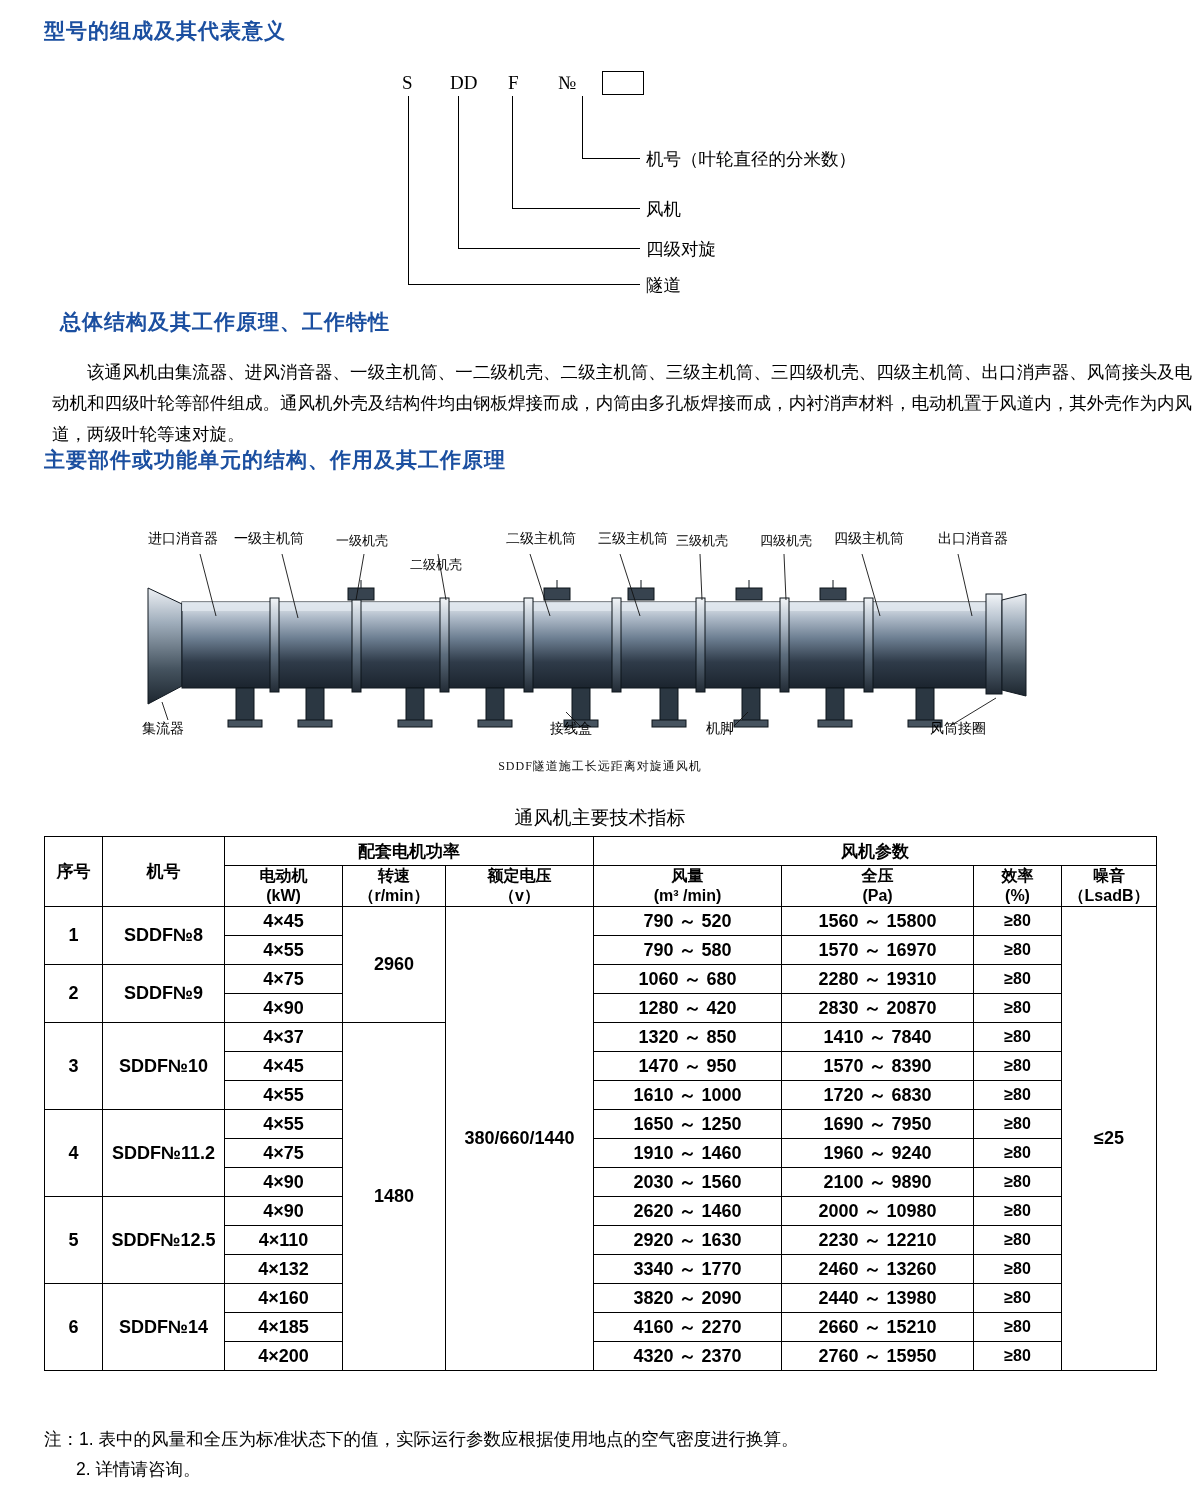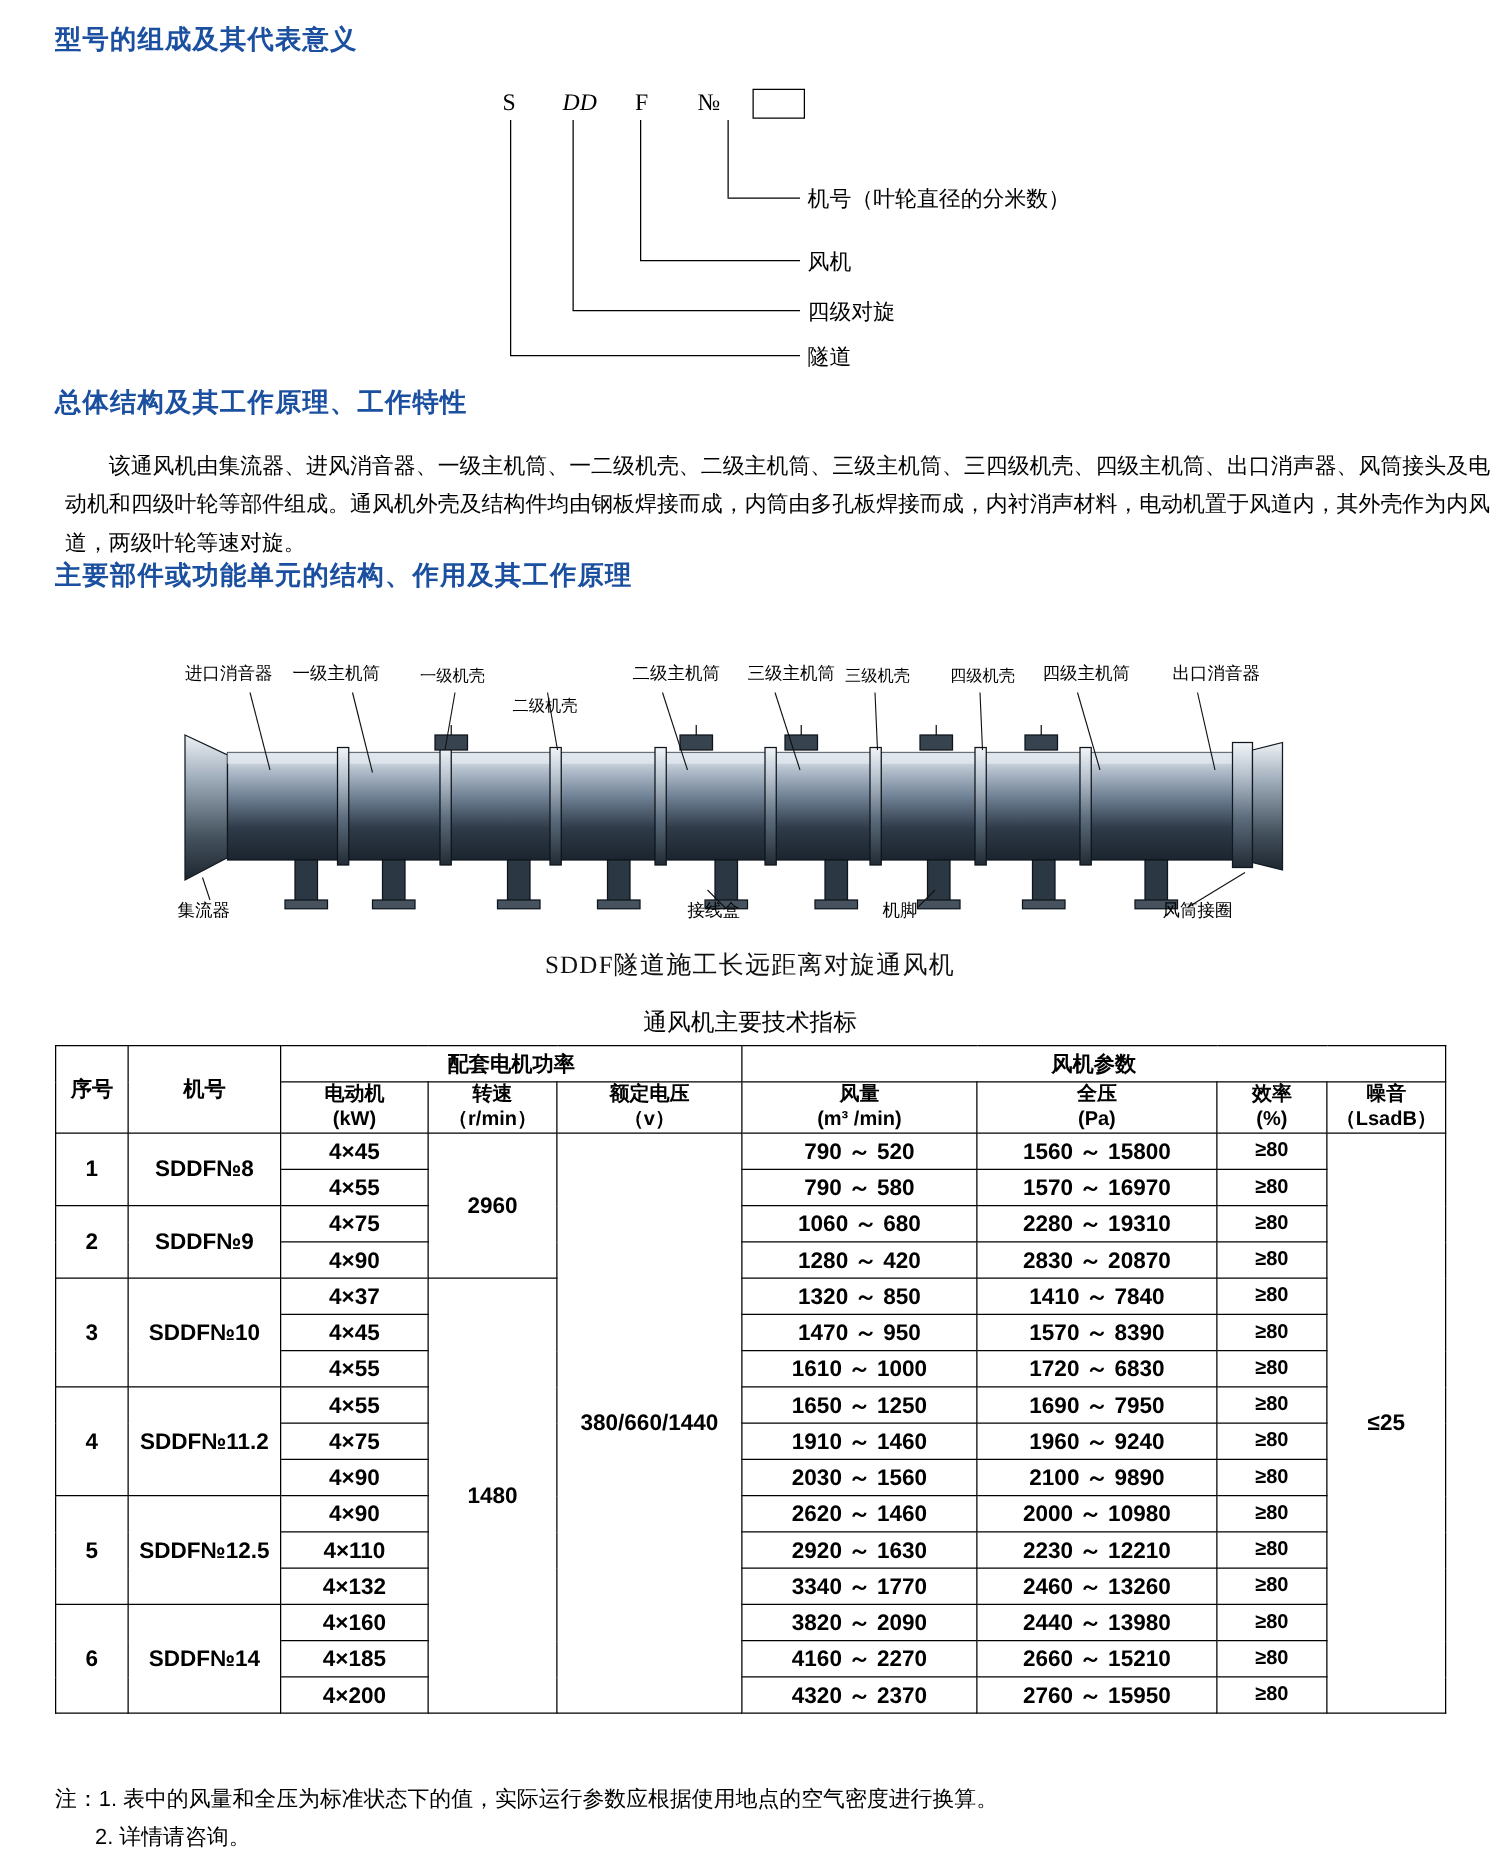--- a/index.html
+++ b/index.html
@@ -14,21 +14,21 @@
   .page{position:relative;width:1200px;height:1499px;}
 
   h2.section{
     color:#1b4fa0;
     font-size:21px;
     font-weight:bold;
     margin:0;
     letter-spacing:1px;
   }
   .s1{position:absolute;left:44px;top:17px;}
-  .s2{position:absolute;left:44px;top:308px;text-align:center;}
+  .s2{position:absolute;left:60px;top:308px;text-align:center;}
   .s3{position:absolute;left:44px;top:446px;}
 
   p.body{
     position:absolute;
     font-size:17.5px;
     line-height:31px;
     margin:16px;
     text-align:justify;
     color:#000;
   }
@@ -40,21 +40,21 @@
   .codebox .lbl{position:absolute;font-size:19px;font-family:"Liberation Serif","DejaVu Serif",serif;}
   .codebox .lbl.cn{font-family:"Liberation Sans","DejaVu Sans",sans-serif;font-size:17.5px;}
   .codebox .vline{position:absolute;width:1px;background:#000;}
   .codebox .hline{position:absolute;height:1px;background:#000;}
   .codebox .sqr{position:absolute;border:1px solid #000;width:40px;height:22px;}
 
   
   .fanwrap{position:absolute;left:120px;top:530px;width:960px;height:250px;}
   .figcaption{
     position:absolute;left:0;top:758px;width:1200px;text-align:center;
-    font-size:20px;letter-spacing:1px;color:#111;
+    font-size:12px;letter-spacing:1px;color:#111;
     font-family:"Liberation Serif","DejaVu Serif",serif;
   }
   .tabletitle{
     position:absolute;left:0;top:805px;width:1200px;text-align:center;
     font-size:19px;color:#000;
   }
 
   
   table.spec{
     position:absolute;left:44px;top:836px;
@@ -93,21 +93,21 @@
 </head>
 <body>
 
 <div class="page">
 
   <h2 class="section s1">型号的组成及其代表意义</h2>
 
   <div class="codebox">
 
     <span class="lbl" style="left:62px;top:12px;">S</span>
-    <span class="lbl" style="left:110px;top:12px;font-style:italic;">DD</span>
+    <span class="lbl" style="left:110px;top:12px;">DD</span>
     <span class="lbl" style="left:168px;top:12px;">F</span>
     <span class="lbl" style="left:218px;top:12px;">№</span>
     <span class="sqr" style="left:262px;top:11px;"></span>
 
     <div class="vline" style="left:68px;top:36px;height:188px;"></div>
     <div class="vline" style="left:118px;top:36px;height:152px;"></div>
     <div class="vline" style="left:172px;top:36px;height:112px;"></div>
     <div class="vline" style="left:242px;top:36px;height:62px;"></div>
 
     <div class="hline" style="left:242px;top:98px;width:58px;"></div>

